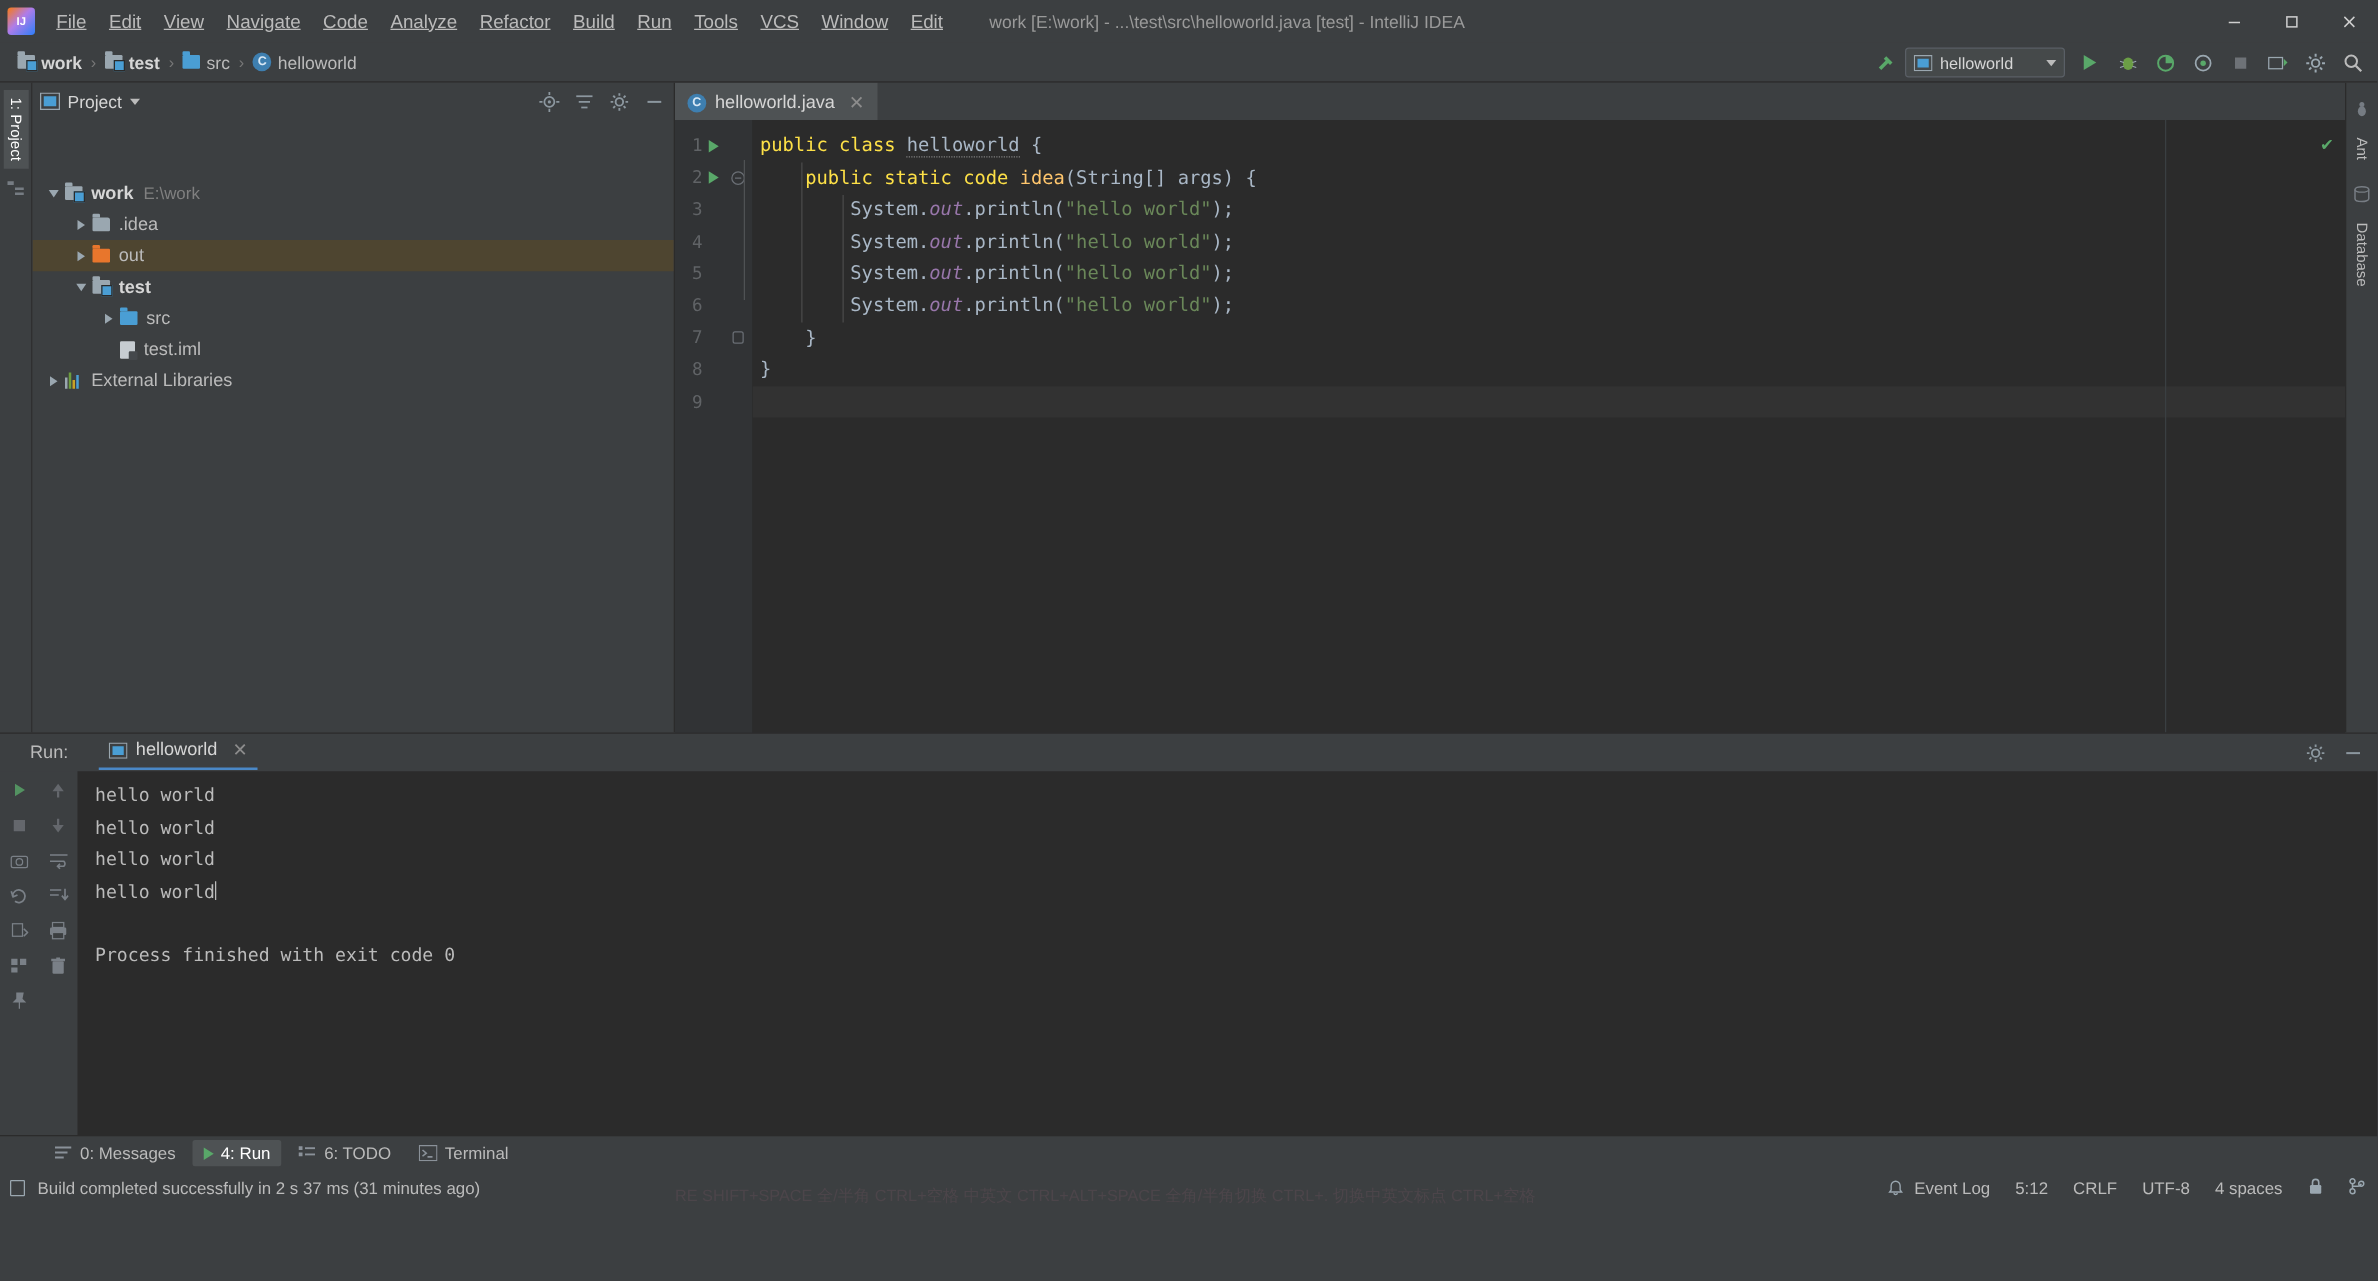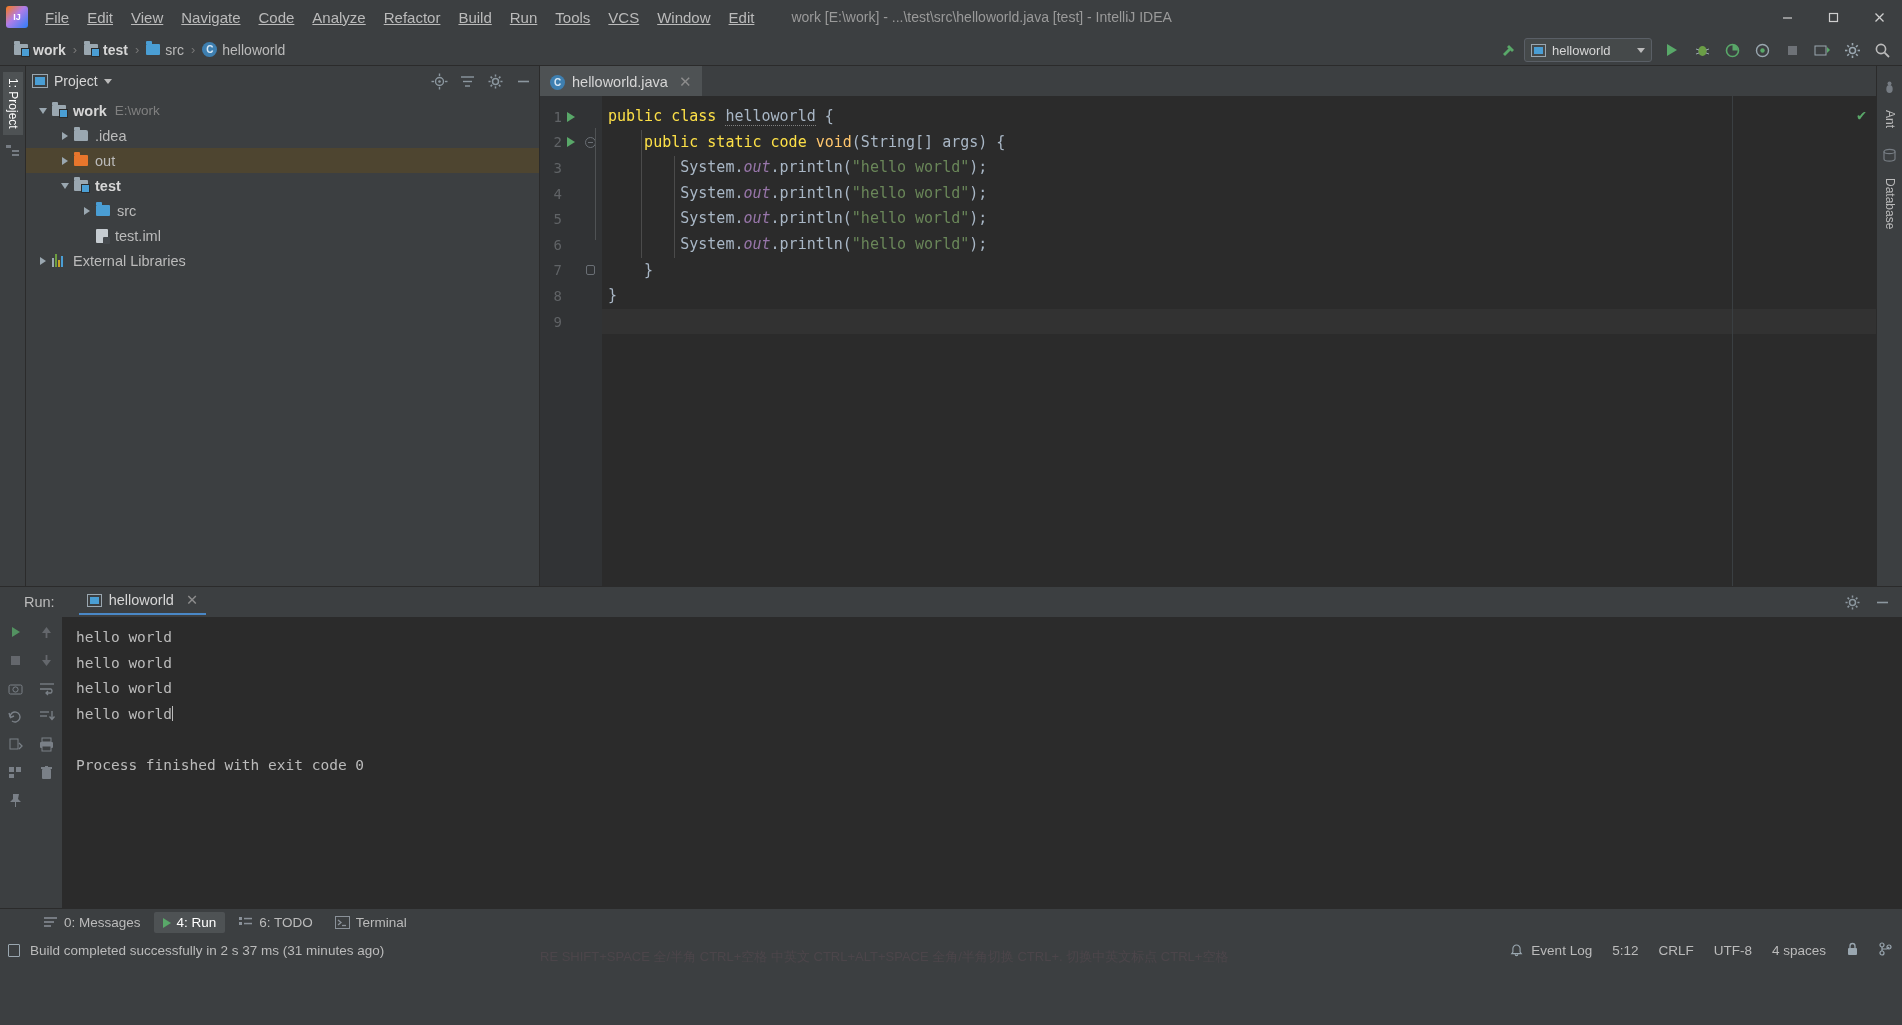--- a/index.html
+++ b/index.html
@@ -103,21 +103,21 @@
 
   
   .right-strip {
     width: 26px; background: #3c3f41; border-left: 1px solid #2b2b2b;
     display: flex; flex-direction: column; align-items: center; flex: 0 0 26px; padding-top: 6px;
   }
 
   
   .project-panel {
     width: 514px; flex: 0 0 514px; background: #3c3f41; display: flex; flex-direction: column;
-    border-right: 1px solid #2b2b2b; min-height: 0;
+    border-right: 1px solid #2b2b2b; min-height: 0; gap: 44px;
   }
   .panel-head {
     height: 30px; display: flex; align-items: center; padding: 0 6px; gap: 6px;
     flex: 0 0 30px;
   }
   .panel-title { font-size: 14px; color: #d6d6d6; }
   .caret-dn { width:0;height:0;border-top:5px solid #bbbbbb;border-left:4px solid transparent;border-right:4px solid transparent; }
   .panel-head-actions { margin-left: auto; display: flex; align-items: center; gap: 8px; }
   .hbtn { width: 20px; height: 20px; display:flex;align-items:center;justify-content:center; opacity:.85;}
 
@@ -552,21 +552,21 @@
             </div>
           <div class="fold-line"></div>
         </div>
 
         <div class="code-area">
           <div class="code-right-margin" style="left:1130px"></div>
           <div class="indent-guide" style="left:39px; top:34px; height:128px;"></div>
           <div class="indent-guide" style="left:72px; top:60px; height:102px;"></div>
 
           <div class="cline"><span class="k">public </span><span class="k">class </span><span class="cls">helloworld</span><span class="p"> {</span></div>
-          <div class="cline"><span class="k">    public </span><span class="k">static </span><span class="k">code </span><span class="fn">void</span><span class="p">(String[] args) {</span></div>
+          <div class="cline"><span class="k">    public </span><span class="k">static </span><span class="k">code </span><span class="fn">idea</span><span class="p">(String[] args) {</span></div>
           <div class="cline"><span class="p">        System.</span><span class="fld">out</span><span class="p">.println(</span><span class="s">"hello world"</span><span class="p">);</span></div>
           <div class="cline"><span class="p">        System.</span><span class="fld">out</span><span class="p">.println(</span><span class="s">"hello world"</span><span class="p">);</span></div>
           <div class="cline"><span class="p">        System.</span><span class="fld">out</span><span class="p">.println(</span><span class="s">"hello world"</span><span class="p">);</span></div>
           <div class="cline"><span class="p">        System.</span><span class="fld">out</span><span class="p">.println(</span><span class="s">"hello world"</span><span class="p">);</span></div>
           <div class="cline"><span class="p">    }</span></div>
           <div class="cline"><span class="p">}</span></div>
           <div class="cline cur"><span class="p"></span></div>
 
           <span class="check-mark">✔</span>
         </div>

